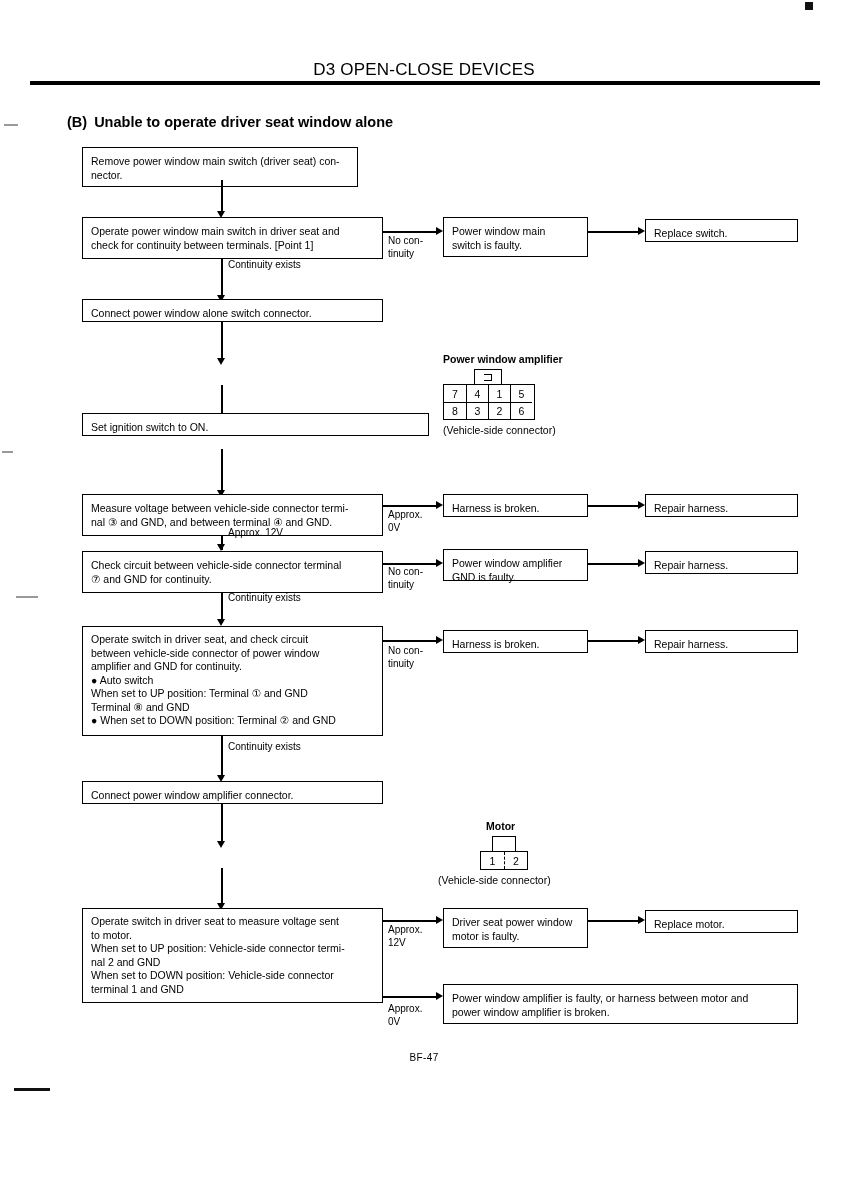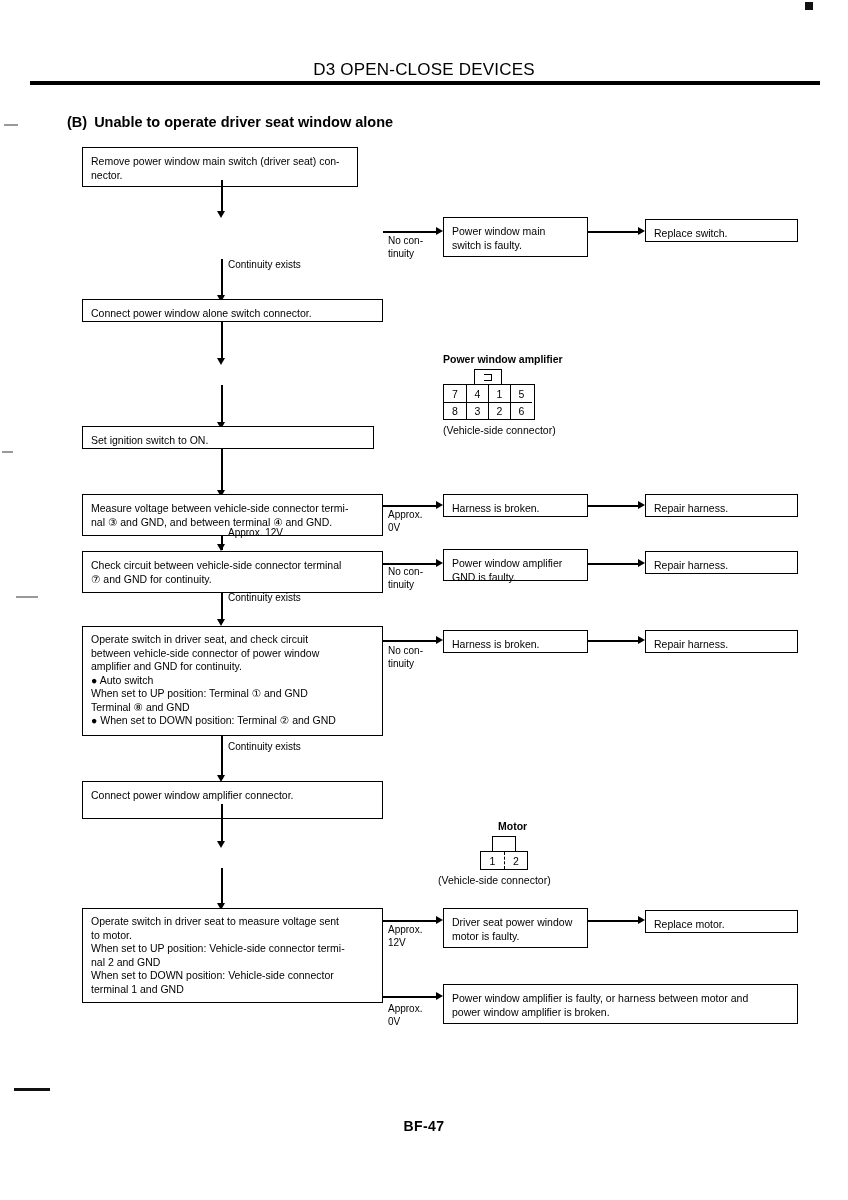--- a/index.html
+++ b/index.html
@@ -51,24 +51,24 @@
     left: 67px;
     top: 114px;
     font-size: 14.5px;
     font-weight: bold;
   }
   .sec-title .paren { margin-right: 7px; }
 
   .footer {
     position: absolute;
     left: 0; right: 0;
-    top: 1118px;
+    top: 1052px;
     text-align: center;
-    font-size: 14px;
-    font-weight: bold;
+    font-size: 10px;
+    font-weight: normal;
     letter-spacing: 0.4px;
   }
 
   
   .box {
     position: absolute;
     box-sizing: border-box;
     border: 1.4px solid #000;
     background: #fff;
     font-size: 10.5px;
@@ -185,20 +185,22 @@
   <div class="hdr-rule"></div>
   <div class="sec-title">
     <span class="paren">(B)</span><span>Unable to operate driver seat window alone</span>
   </div>
 
   <div class="box" style="left:82px; top:140px; width:276px; height:40px;margin-top:7px;">Remove power window main switch (driver seat) con-
 nector.</div>
   <div class="vline" style="left:221px; top:180px; height:33px;"></div>
   <div class="arrow-down" style="left:217px; top:211px;"></div>
 
+  <div class="box" style="left:82px; top:217px; width:301px; height:42px;">Operate power window main switch in driver seat and
+check for continuity between terminals. [Point 1]</div>
 
   <div class="hline" style="left:383px; top:231px; width:54px;"></div>
   <div class="arrow-right" style="left:436px; top:227px;"></div>
   <div class="edge-label" style="left:388px; top:235px;">No con-
 tinuity</div>
   <div class="box" style="left:443px; top:217px; width:145px; height:40px;">Power window main
 switch is faulty.</div>
   <div class="hline" style="left:588px; top:231px; width:52px;"></div>
   <div class="arrow-right" style="left:638px; top:227px;"></div>
   <div class="box" style="left:645px; top:219px; width:153px; height:23px;">Replace switch.</div>
@@ -207,21 +209,21 @@
   <div class="arrow-down" style="left:217px; top:295px;"></div>
   <div class="edge-label" style="left:228px; top:259px;">Continuity exists</div>
 
   <div class="box" style="left:82px; top:299px; width:301px; height:23px;">Connect power window alone switch connector.</div>
   <div class="vline" style="left:221px; top:322px; height:39px;"></div>
   <div class="arrow-down" style="left:217px; top:358px;"></div>
 
   <div class="vline" style="left:221px; top:385px; height:40px;"></div>
   <div class="arrow-down" style="left:217px; top:422px;"></div>
 
-  <div class="box" style="left:82px; top:426px; width:292px; height:23px;">Set ignition switch to ON.</div>
+  <div class="box" style="left:82px; top:413px; width:347px; height:23px;">Set ignition switch to ON.</div>
   <div class="vline" style="left:221px; top:449px; height:44px;"></div>
   <div class="arrow-down" style="left:217px; top:490px;"></div>
 
   <div class="conn-wrap" style="left:443px; top:353px;">
     <div class="conn-title">Power window amplifier</div>
     <div class="conn-tab" style="width:28px; margin-left:31px;">
       <span class="notch"></span>
     </div>
     <div class="conn-grid" style="width:92px;">
       <div class="conn-row">
@@ -281,26 +283,26 @@
   <div class="edge-label" style="left:388px; top:645px;">No con-
 tinuity</div>
   <div class="box" style="left:443px; top:630px; width:145px; height:23px;">Harness is broken.</div>
   <div class="hline" style="left:588px; top:640px; width:52px;"></div>
   <div class="arrow-right" style="left:638px; top:636px;"></div>
   <div class="box" style="left:645px; top:630px; width:153px; height:23px;">Repair harness.</div>
   <div class="vline" style="left:221px; top:736px; height:43px;"></div>
   <div class="arrow-down" style="left:217px; top:775px;"></div>
   <div class="edge-label" style="left:228px; top:741px;">Continuity exists</div>
 
-  <div class="box" style="left:82px; top:781px; width:301px; height:38px;">Connect power window amplifier connector.</div>
+  <div class="box" style="left:82px; top:781px; width:301px; height:23px;">Connect power window amplifier connector.</div>
   <div class="vline" style="left:221px; top:804px; height:40px;"></div>
   <div class="arrow-down" style="left:217px; top:841px;"></div>
 
   <div class="conn-wrap" style="left:438px; top:820px;">
-    <div class="conn-title" style="margin-left:60px;">Motor</div>
+    <div class="conn-title" style="margin-left:48px;">Motor</div>
     <div class="conn-tab" style="width:24px; margin-left:54px;">
       
     </div>
     <div class="conn-grid" style="width:48px; margin-left:42px;">
       <div class="conn-row">
         <div class="cell" style="width:23px;">1</div>
         <div class="cell" style="width:23px; border-left-style:dashed;">2</div>
       </div>
     </div>
     <div class="conn-caption">(Vehicle-side connector)</div>

